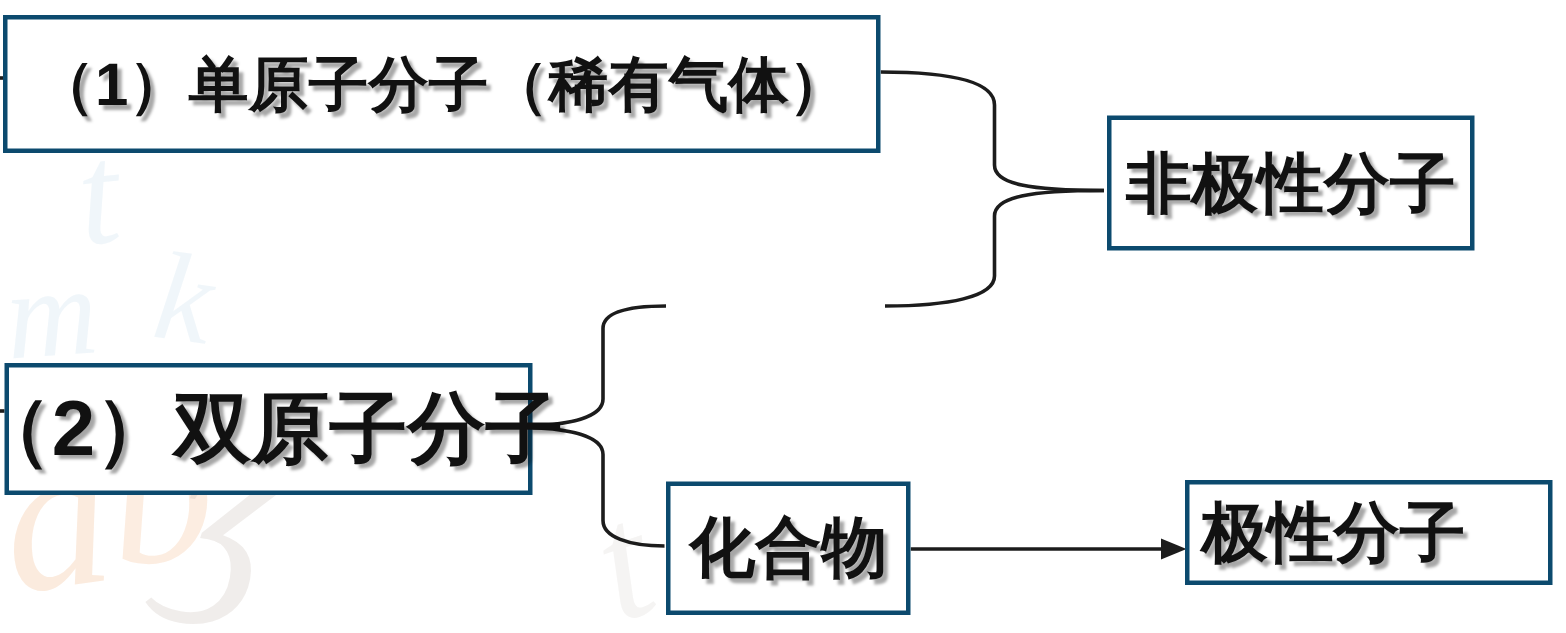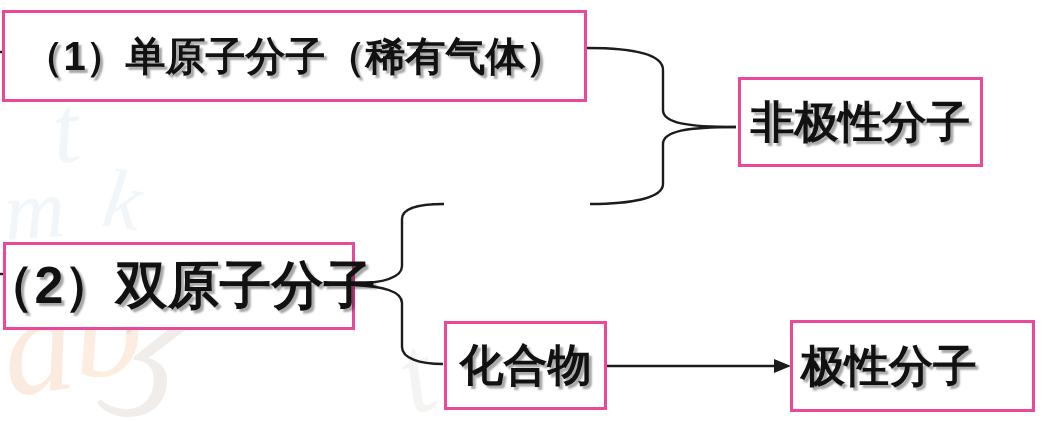--- a/index.html
+++ b/index.html
@@ -27,36 +27,36 @@
   .connectors {
     position: absolute;
     left: 0; top: 0;
     width: 1044px;
     height: 422px;
   }
   .node {
     position: absolute;
     box-sizing: border-box;
     background: #ffffff;
-    border: 3px solid #ec4899;
+    border: 3px solid #0c4a6e;
     display: flex;
     align-items: center;
     justify-content: center;
     font-weight: bold;
     color: #111111;
     white-space: nowrap;
     text-shadow: 3px 3px 2px rgba(0,0,0,0.35);
     letter-spacing: 0px;
   }
   .node-monatomic { left: 2px;   top: 10px;  width: 585px; height: 92px; font-size: 40px; }
   .node-diatomic  { left: 3px;   top: 242px; width: 352px; height: 88px; font-size: 52px; }
   .node-element   { left: 445px; top: 167px; width: 145px; height: 90px; font-size: 44px; }
   .node-compound  { left: 444px; top: 321px; width: 163px; height: 89px; font-size: 44px; }
   .node-nonpolar  { left: 738px; top: 77px;  width: 245px; height: 90px; font-size: 44px; }
-  .node-polar     { left: 790px; top: 320px; width: 245px; height: 92px; font-size: 44px;
+  .node-polar     { left: 790px; top: 320px; width: 245px; height: 70px; font-size: 44px;
                     justify-content: flex-start; padding-left: 8px; }
 </style>
 </head>
 <body>
 
 <div class="stage">
 
   <span class="wm" style="left:52px; top:82px; font-size:96px; color:rgba(205,225,238,0.30); transform:rotate(-6deg);">t</span>
   <span class="wm" style="left:4px; top:168px; font-size:84px; color:rgba(205,225,238,0.30); transform:rotate(-4deg);">m</span>
   <span class="wm" style="left:104px; top:158px; font-size:84px; color:rgba(205,225,238,0.30); transform:rotate(8deg);">k</span>

